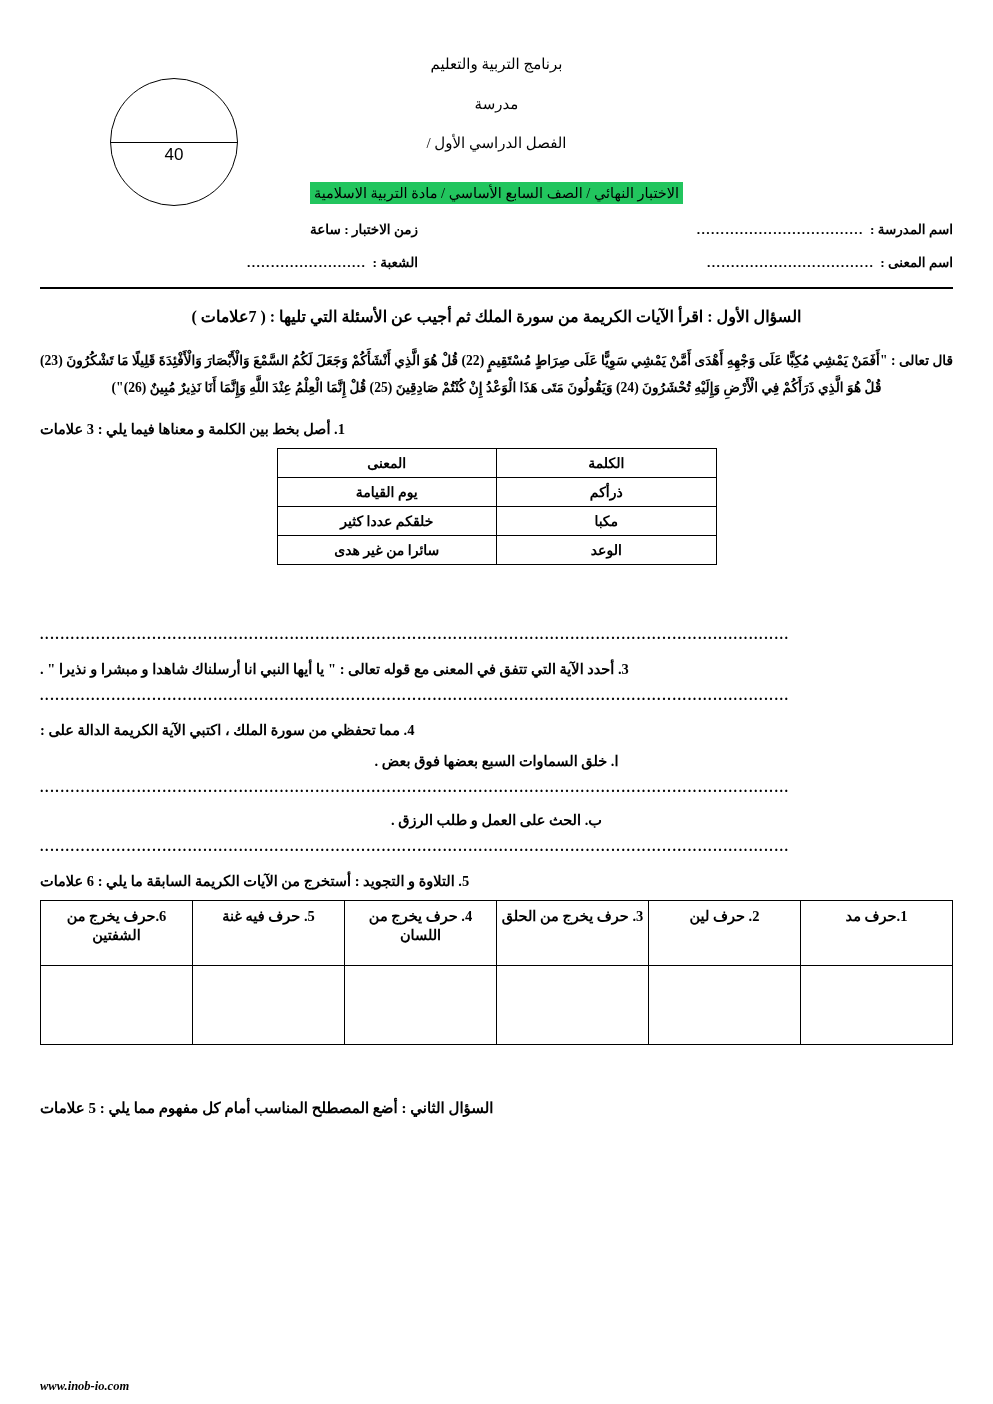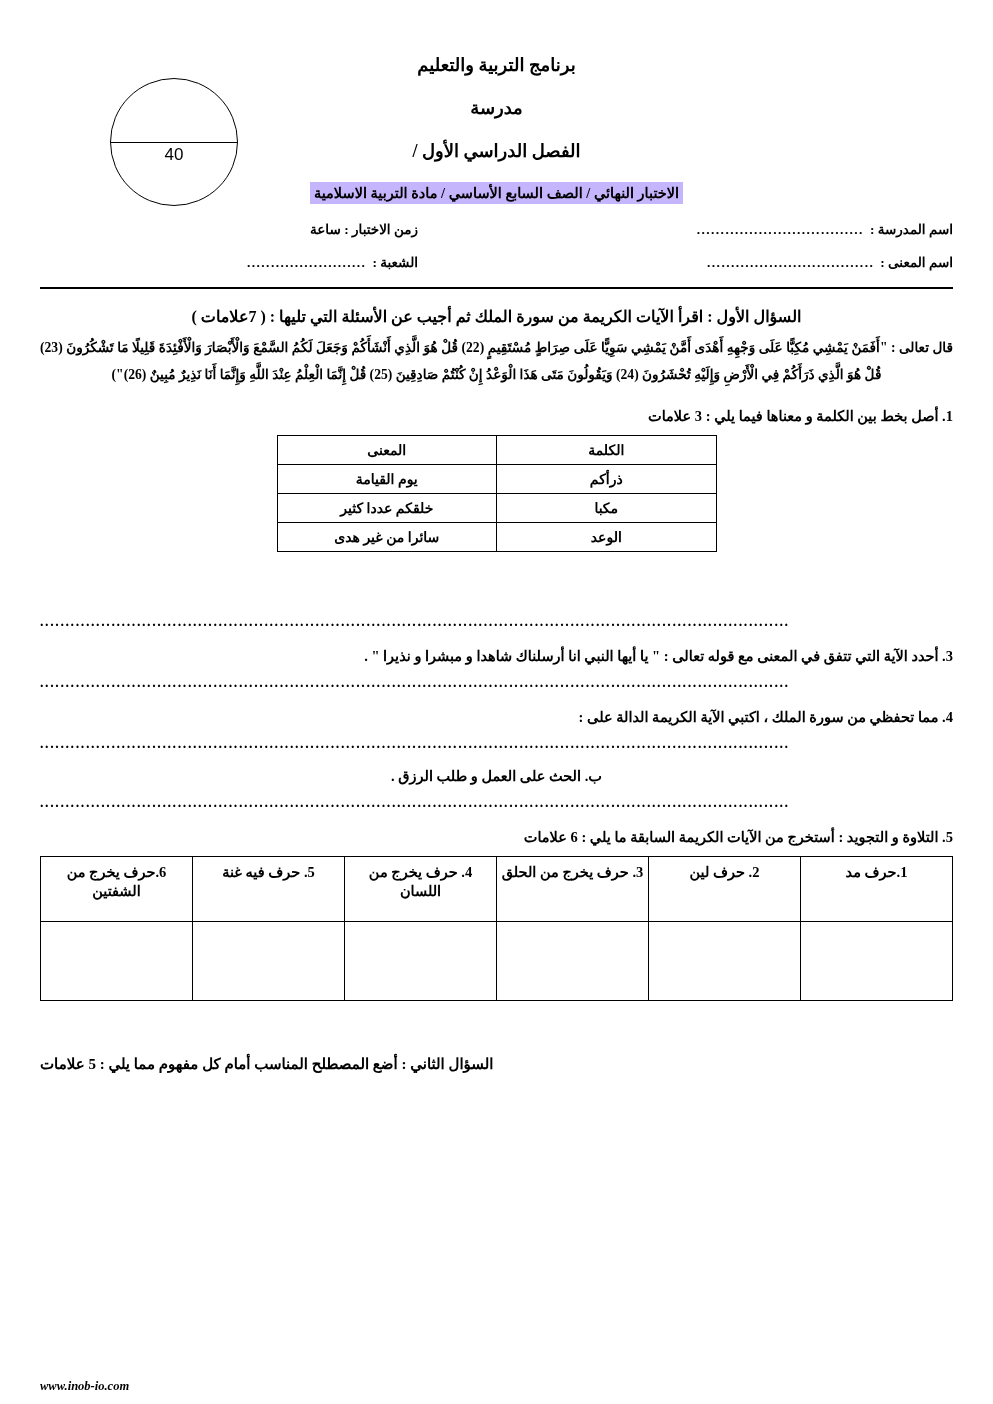--- a/index.html
+++ b/index.html
@@ -68,37 +68,37 @@
     font-family: "Liberation Sans", sans-serif;
   }
   .center-head {
     position: absolute;
     top: 56px;
     left: 0;
     right: 0;
     text-align: center;
   }
   .center-head div {
-    font-size: 18px;
-    font-weight: bold;
+    font-size: 15px;
+    font-weight: normal;
     margin-bottom: 23px;
     line-height: 1.1;
   }
   .title-highlight-wrap {
     position: absolute;
     top: 182px;
     left: 0;
     right: 0;
     text-align: center;
   }
   .title-highlight {
     display: inline-block;
-    background: #c4b5fd;
+    background: #22c55e;
     font-size: 14.5px;
-    font-weight: bold;
+    font-weight: normal;
     padding: 2px 4px;
     line-height: 1.25;
   }
 
   
   .info-block {
     margin-top: 6px;
     font-size: 13.5px;
     font-weight: bold;
   }
@@ -126,36 +126,36 @@
     border: none;
     border-top: 2.4px solid #000;
     margin: 2px 0 18px 0;
   }
 
   
   .q-main {
     font-size: 16px;
     font-weight: bold;
     text-align: center;
-    margin: 10px 0 9px 0;
+    margin: 10px 0 22px 0;
   }
   .verses {
     font-size: 13.6px;
     font-weight: bold;
     line-height: 1.95;
     text-align: justify;
     text-align-last: center;
     margin-bottom: 20px;
     direction: rtl;
   }
   .q-sub {
     font-size: 14.5px;
     font-weight: bold;
     margin: 16px 0 10px 0;
-    text-align: right;
+    text-align: left;
   }
   .q-part {
     font-size: 14.5px;
     font-weight: bold;
     margin: 14px 0 10px 0;
     text-align: center;
   }
   .dotline {
     font-size: 14px;
     font-weight: bold;
@@ -305,20 +305,21 @@
 
   <div style="height:52px"></div>
 
   <div class="dotline">...................................................................................................................................................</div>
 
   <div class="q-sub">3. أحدد الآية التي تتفق في المعنى مع قوله تعالى : " يا أيها النبي انا أرسلناك شاهدا و مبشرا و نذيرا " .</div>
   <div class="dotline">...................................................................................................................................................</div>
 
   <div class="q-sub">4. مما تحفظي من سورة الملك ، اكتبي الآية الكريمة الدالة على :</div>
 
+  <div class="q-part">ا. خلق السماوات السبع بعضها فوق بعض .</div>
   <div class="dotline">...................................................................................................................................................</div>
 
   <div class="q-part">ب. الحث على العمل و طلب الرزق .</div>
   <div class="dotline">...................................................................................................................................................</div>
 
   <div class="q-sub">5. التلاوة و التجويد : أستخرج من الآيات الكريمة السابقة ما يلي : 6 علامات</div>
 
   <table class="tajweed-table">
     <tbody>
         <tr class="head-row">

